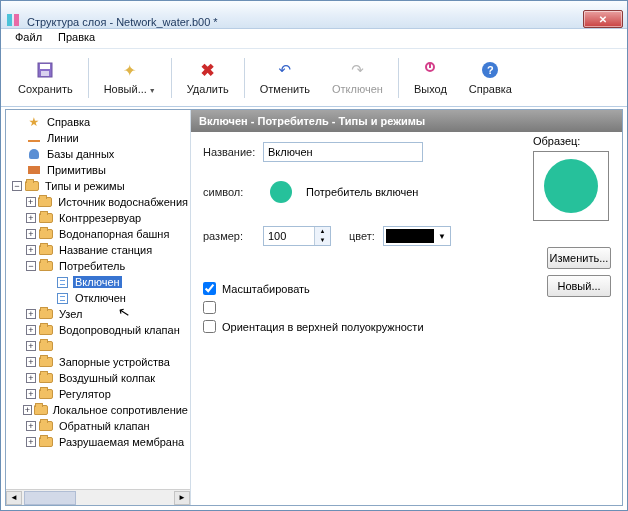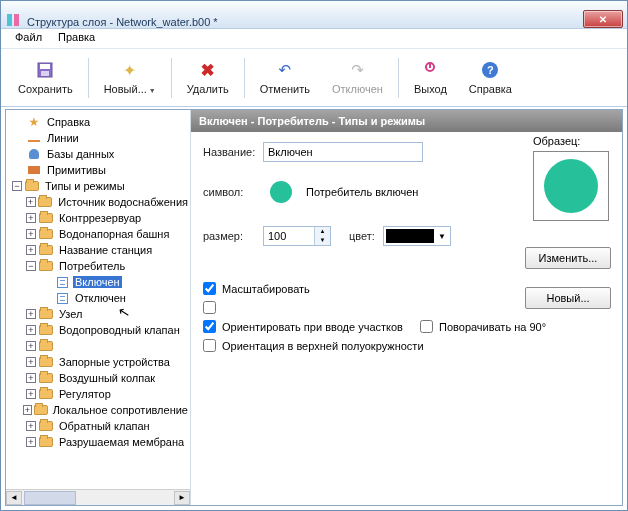--- a/index.html
+++ b/index.html
@@ -53,21 +53,21 @@
 .symbox{flex:1;display:flex;align-items:center;height:36px;border:1px solid transparent;padding:0 6px}
 .symcircle{width:22px;height:22px;border-radius:50%;background:#26c19b;margin-right:14px}
 .symdrop{margin-left:auto;font-size:9px}
 .numinput{width:68px;height:20px;border:1px solid #a6bed7;display:flex}
 .numinput input{border:none;width:50px;padding:2px 4px;outline:none}
 .numinput .spin{width:16px;display:flex;flex-direction:column}
 .numinput .spin div{flex:1;border-left:1px solid #bcd;text-align:center;font-size:6px;line-height:8px;background:#edf3fb}
 .colorpick{width:68px;height:20px;border:1px solid #a6bed7;display:flex;align-items:center;padding:2px;background:#fff}
 .colorpick .sw{width:48px;height:14px;background:#000}
 .colorpick .dd{margin-left:auto;font-size:8px;padding:0 2px}
-.btn{width:86px;height:22px;background:linear-gradient(#fdfdfd,#e6e6e6);border:1px solid #8b8b8b;border-radius:2px;text-align:center;line-height:20px;cursor:default;margin-bottom:18px}
+.btn{width:64px;height:22px;background:linear-gradient(#fdfdfd,#e6e6e6);border:1px solid #8b8b8b;border-radius:2px;text-align:center;line-height:20px;cursor:default;margin-bottom:6px}
 .btns{position:absolute;right:16px;top:246px}
 .chk-group{margin-top:36px}
 .chk{display:flex;align-items:center;margin-bottom:6px}
 .chk input{margin-right:6px;width:13px;height:13px}
 .chk.inline{display:inline-flex;margin-right:14px}
 
 .svg-save{width:18px;height:18px}
 .svg-new{color:#e0b54a;font-size:16px}
 .svg-del{color:#cc2a2a;font-size:17px;font-weight:bold}
 .svg-undo,.svg-redo{color:#3563c9;font-size:15px}
@@ -345,30 +345,20 @@
         </div>
 
         <div class="chk-group">
           <label class="chk">
               <input type="checkbox" checked="" style="">
               <span>Масштабировать</span>
             </label>
           <label class="chk">
               <input type="checkbox" style="">
             </label>
-          <div>
-            <label class="chk inline">
-                <input type="checkbox" checked="" style="">
-                <span>Ориентировать при вводе участков</span>
-              </label>
-            <label class="chk inline">
-                <input type="checkbox" style="">
-                <span>Поворачивать на 90°</span>
-              </label>
-          </div>
           <label class="chk">
               <input type="checkbox" style="">
               <span>Ориентация в верхней полуокружности</span>
             </label>
         </div>
       </div>
     </div>
   </div>
 
   <div class="sample-box">

